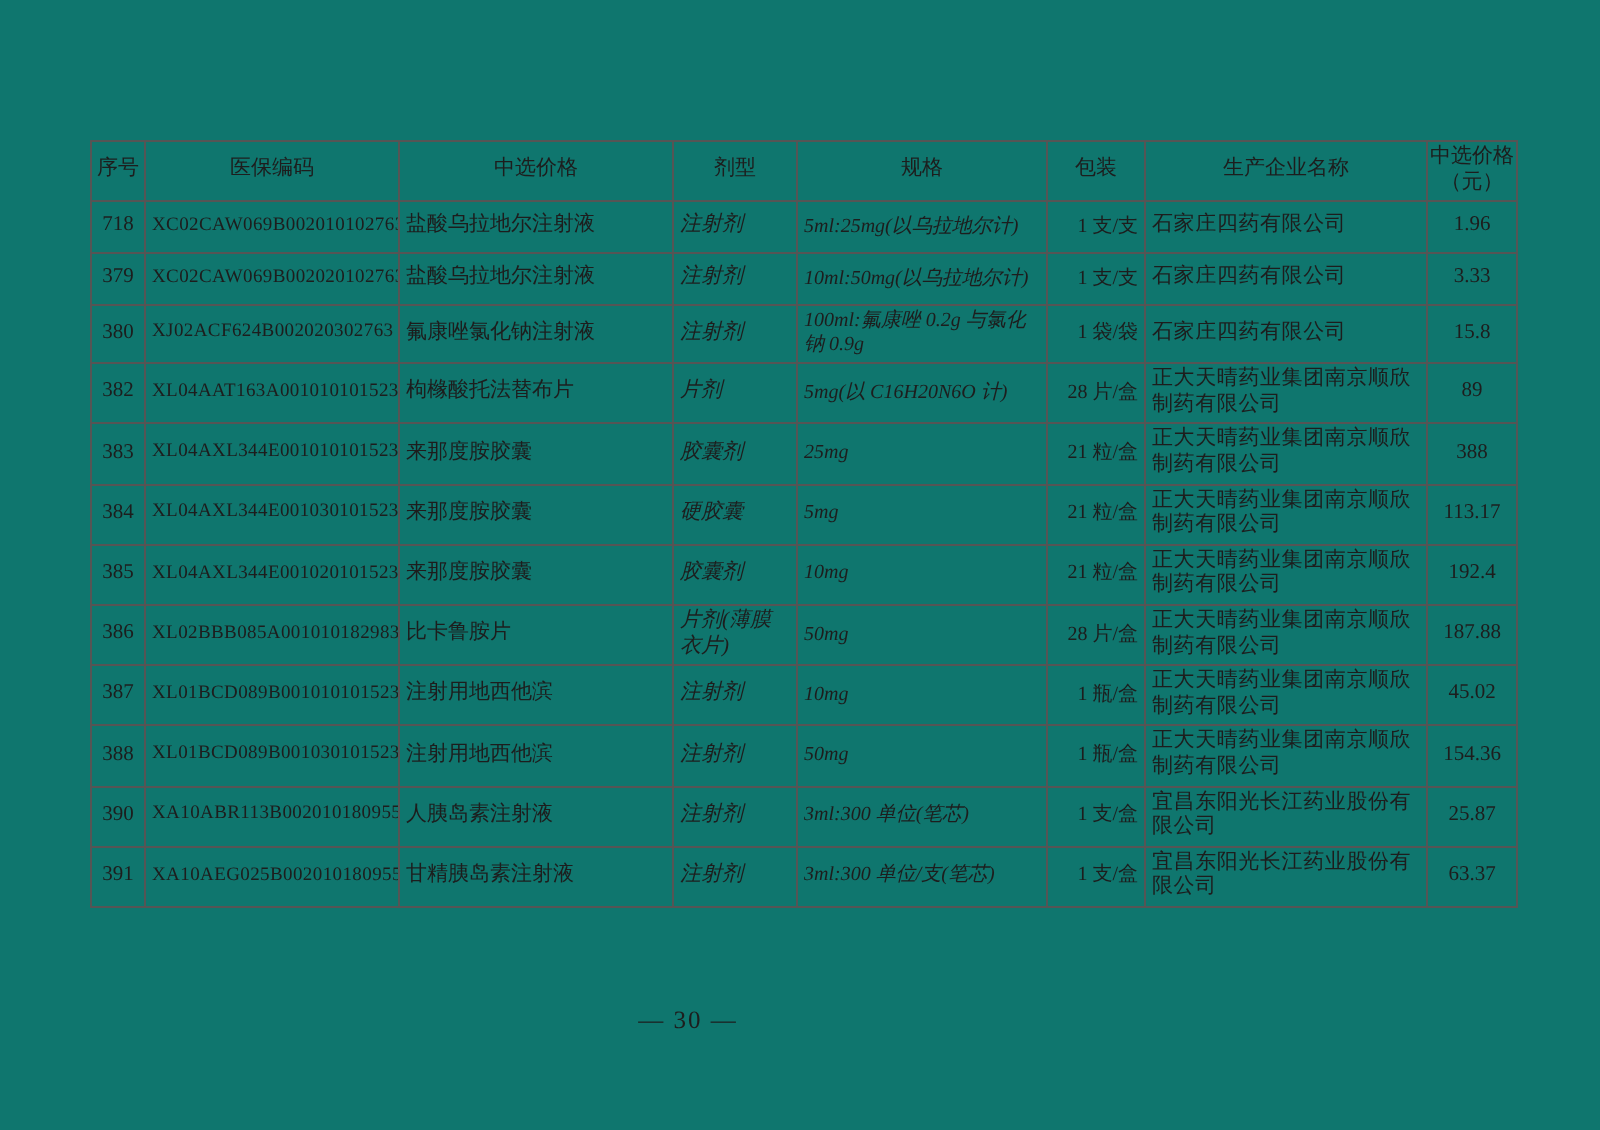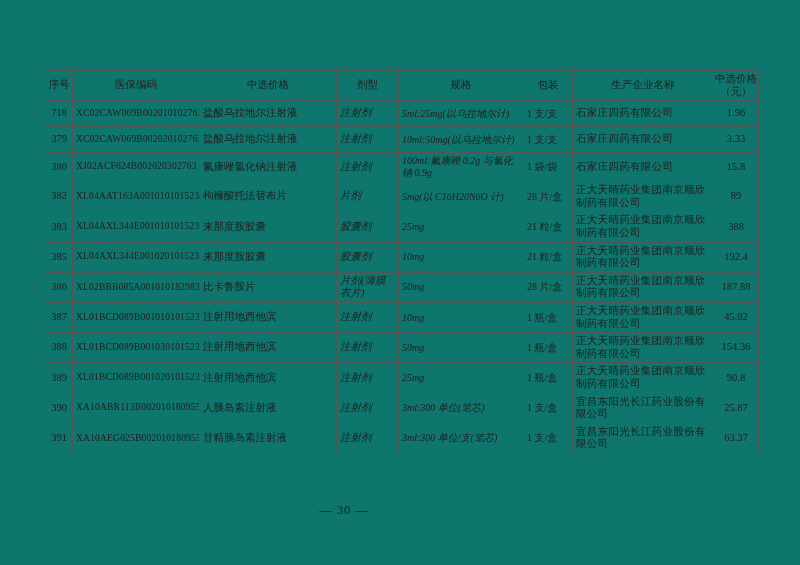--- a/index.html
+++ b/index.html
@@ -43,21 +43,21 @@
   table.drug-table td:nth-child(2){
     text-align:left;
     font-size:9.5px;
     letter-spacing:0.2px;
     white-space:nowrap;
     overflow:hidden;
   }
   table.drug-table td:nth-child(3){text-align:left;}
   table.drug-table td:nth-child(4){text-align:left;font-style:italic;}
   table.drug-table td:nth-child(5){text-align:left;font-size:10px;font-style:italic;}
-  table.drug-table td:nth-child(6){text-align:left;font-size:10px;}
+  table.drug-table td:nth-child(6){text-align:right;font-size:10px;}
   table.drug-table td:nth-child(7){text-align:left;letter-spacing:0.3px;}
   table.drug-table td:nth-child(8){text-align:center;}
   table.drug-table tbody tr{height:26px;}
   .page-number{
     position:absolute;
     left:0;top:503px;width:688px;
     text-align:center;
     font-size:12.5px;
     color:#1d1d1d;
     letter-spacing:1px;
@@ -135,20 +135,30 @@
           <td>383</td>
           <td>XL04AXL344E001010101523</td>
           <td>来那度胺胶囊</td>
           <td>胶囊剂</td>
           <td>25mg</td>
           <td>21 粒/盒</td>
           <td>正大天晴药业集团南京顺欣制药有限公司</td>
           <td>388</td>
         </tr>
         <tr>
+          <td>384</td>
+          <td>XL04AXL344E001030101523</td>
+          <td>来那度胺胶囊</td>
+          <td>硬胶囊</td>
+          <td>5mg</td>
+          <td>21 粒/盒</td>
+          <td>正大天晴药业集团南京顺欣制药有限公司</td>
+          <td>113.17</td>
+        </tr>
+        <tr>
           <td>385</td>
           <td>XL04AXL344E001020101523</td>
           <td>来那度胺胶囊</td>
           <td>胶囊剂</td>
           <td>10mg</td>
           <td>21 粒/盒</td>
           <td>正大天晴药业集团南京顺欣制药有限公司</td>
           <td>192.4</td>
         </tr>
         <tr>
@@ -175,30 +185,20 @@
           <td>388</td>
           <td>XL01BCD089B001030101523</td>
           <td>注射用地西他滨</td>
           <td>注射剂</td>
           <td>50mg</td>
           <td>1 瓶/盒</td>
           <td>正大天晴药业集团南京顺欣制药有限公司</td>
           <td>154.36</td>
         </tr>
         <tr>
-          <td>389</td>
-          <td>XL01BCD089B001020101523</td>
-          <td>注射用地西他滨</td>
-          <td>注射剂</td>
-          <td>25mg</td>
-          <td>1 瓶/盒</td>
-          <td>正大天晴药业集团南京顺欣制药有限公司</td>
-          <td>90.8</td>
-        </tr>
-        <tr>
           <td>390</td>
           <td>XA10ABR113B002010180955</td>
           <td>人胰岛素注射液</td>
           <td>注射剂</td>
           <td>3ml:300 单位(笔芯)</td>
           <td>1 支/盒</td>
           <td>宜昌东阳光长江药业股份有限公司</td>
           <td>25.87</td>
         </tr>
         <tr>

